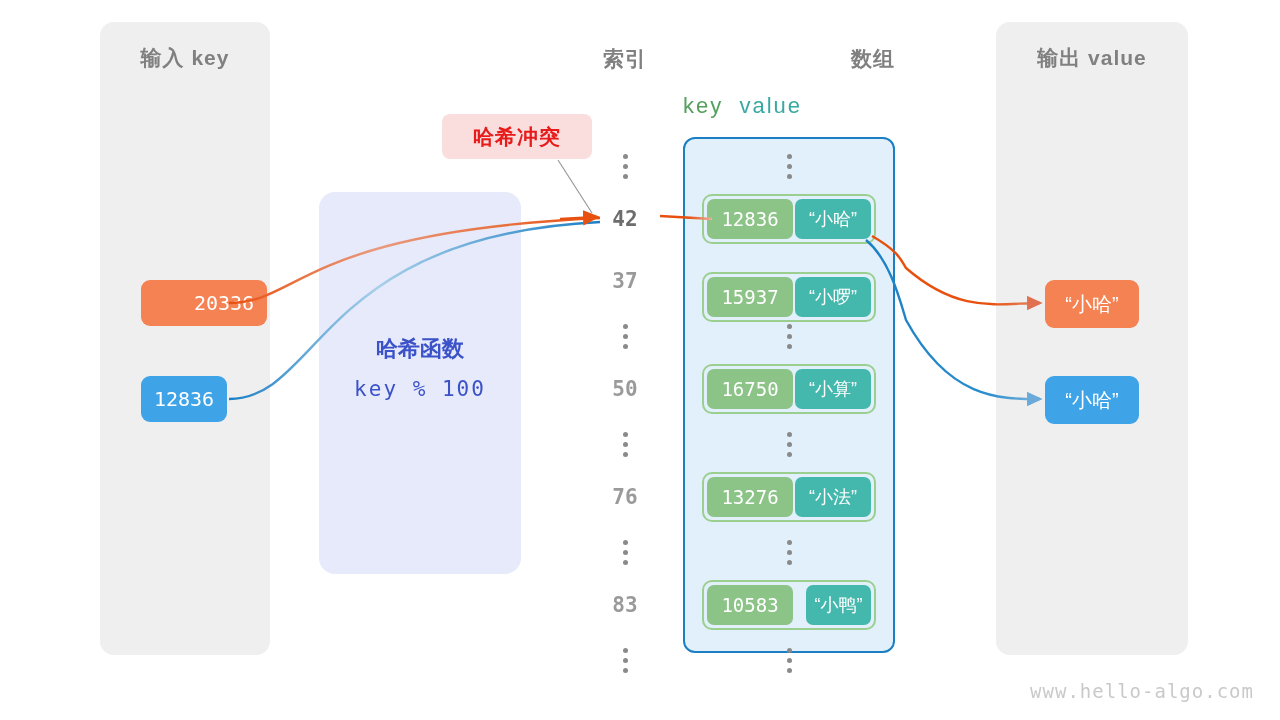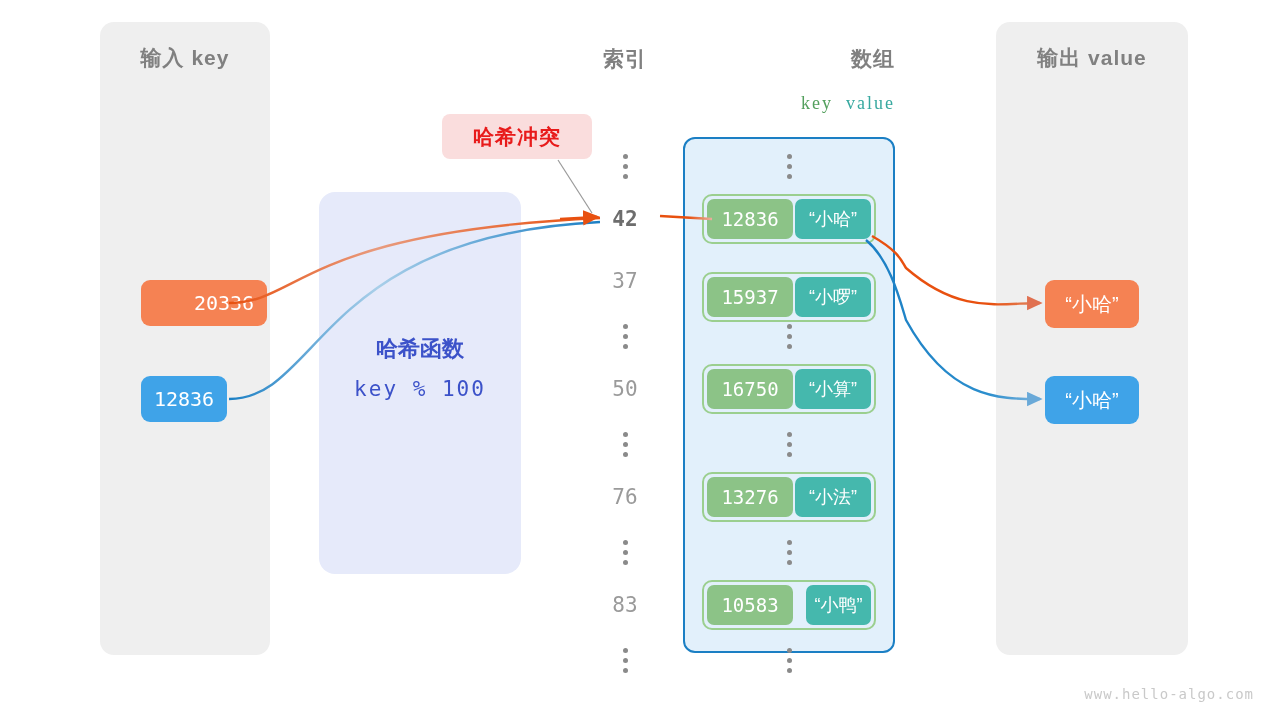--- a/index.html
+++ b/index.html
@@ -130,23 +130,23 @@
   #array-heading {
     position: absolute;
     left: 683px; top: 45px; width: 212px;
     text-align: right;
     font-size: 21px; font-weight: bold; color: #808080;
     letter-spacing: 1px;
   }
   #kv-heading {
     position: absolute;
     left: 683px; top: 93px; width: 212px;
-    text-align: right;
-    font-size: 18px;
-    font-family: Liberation Serif, serif;
+    text-align: left;
+    font-size: 22px;
+    font-family: Liberation Sans, sans-serif;
     letter-spacing: 2px;
   }
   #kv-heading .kh-key   { color: #54a05e; }
   #kv-heading .kh-value { color: #38a9a0; }
 
   
   #array-box {
     position: absolute;
     left: 683px;
     top: 137px;
@@ -160,20 +160,21 @@
 
   
   .index-cell {
     position: absolute;
     left: 573px;
     width: 104px;
     text-align: center;
     font-size: 21px;
     color: #9a9a9a;
     font-family: "DejaVu Sans Mono", "Liberation Mono", monospace;
+    font-weight: bold;
   }
   .index-cell.active { color: #6d6d6d; font-weight: bold; }
 
   .dots {
     position: absolute;
     width: 6px;
     display: flex;
     flex-direction: column;
     gap: 5px;
     align-items: center;
@@ -223,21 +224,21 @@
     left: 0; top: 0;
     width: 1280px; height: 720px;
     pointer-events: none;
   }
 
   
   #watermark {
     position: absolute;
     right: 26px;
     bottom: 18px;
-    font-size: 14px;
+    font-size: 19px;
     color: #c9c9c9;
     font-family: "DejaVu Sans Mono", "Liberation Mono", monospace;
     letter-spacing: 1px;
   }
 </style>
 </head>
 <body>
 
 <div id="stage">
 

